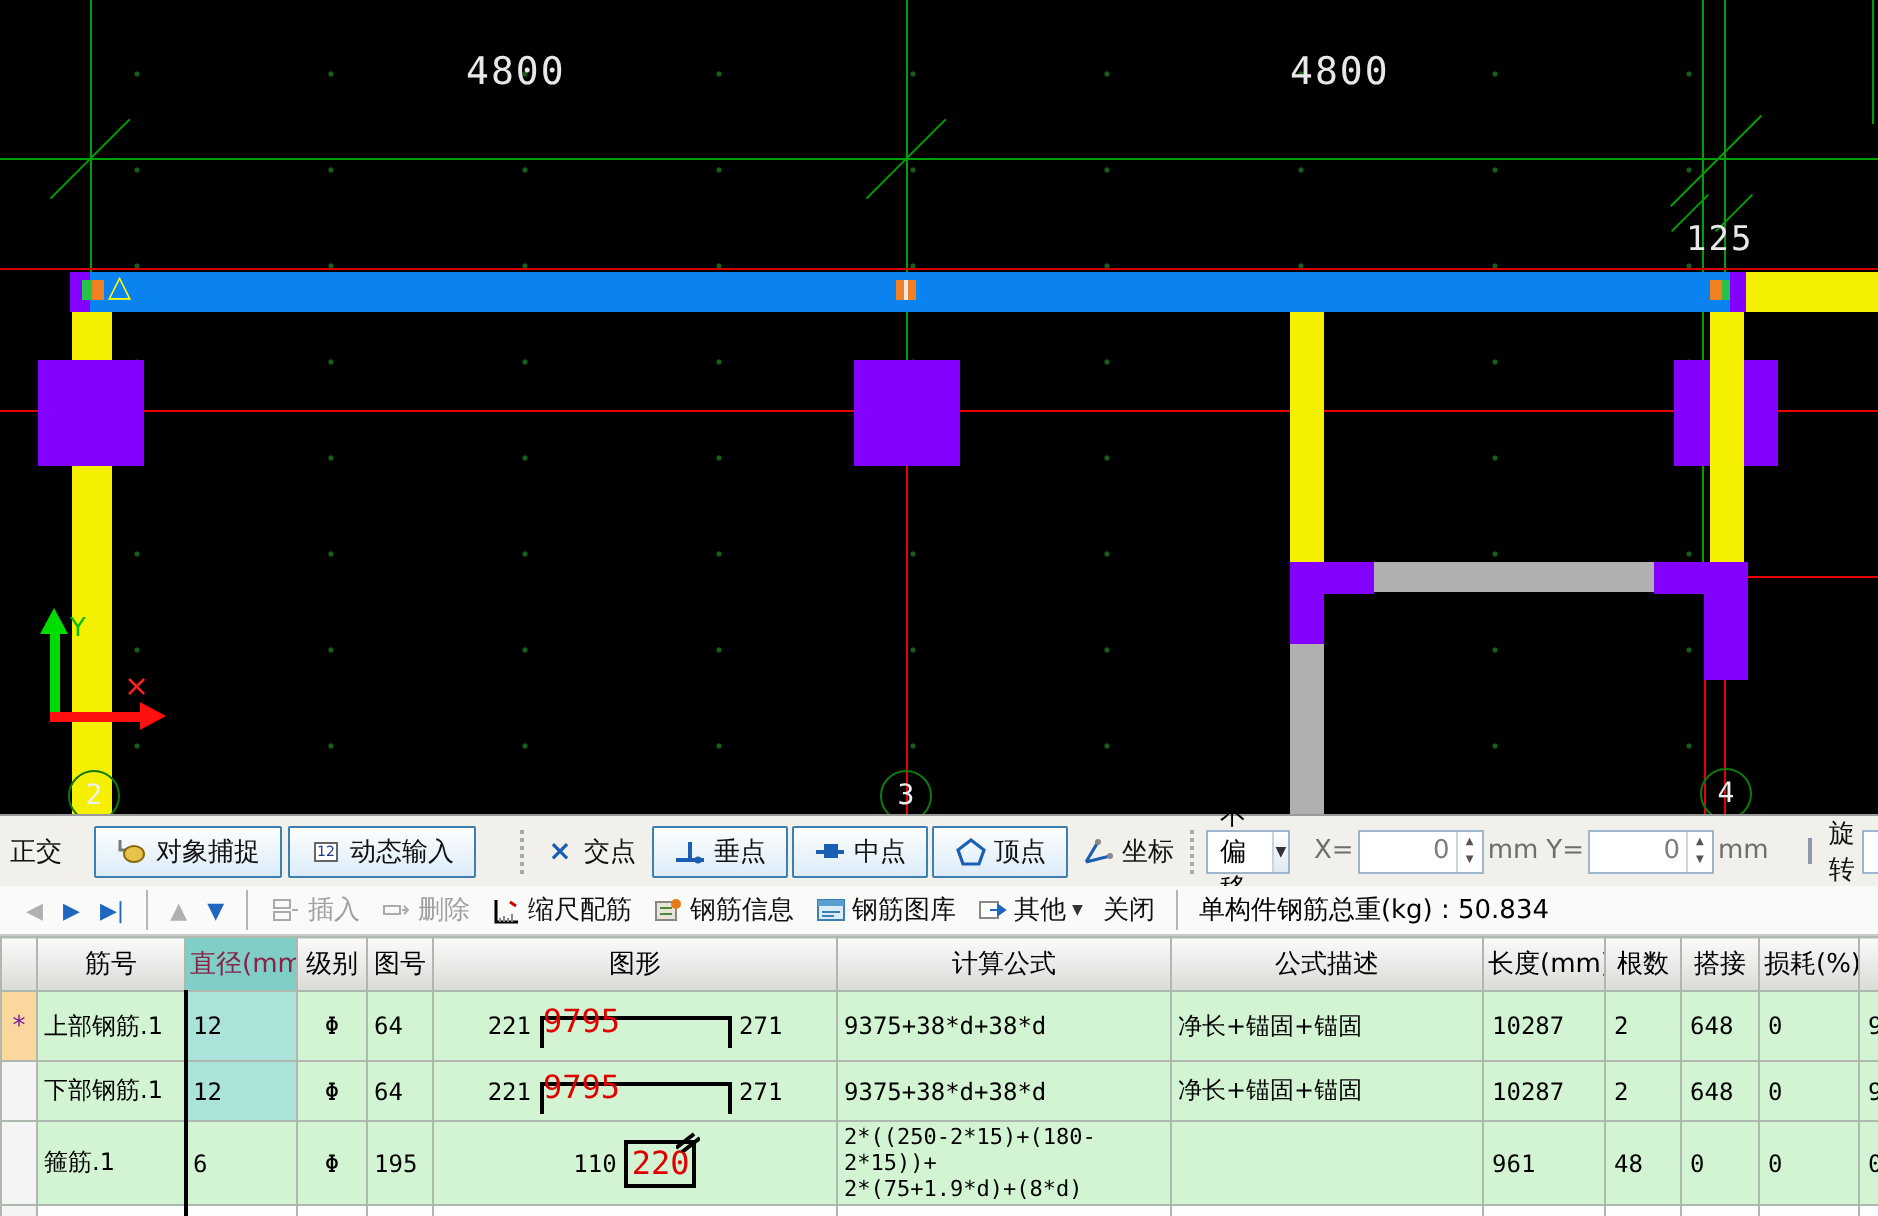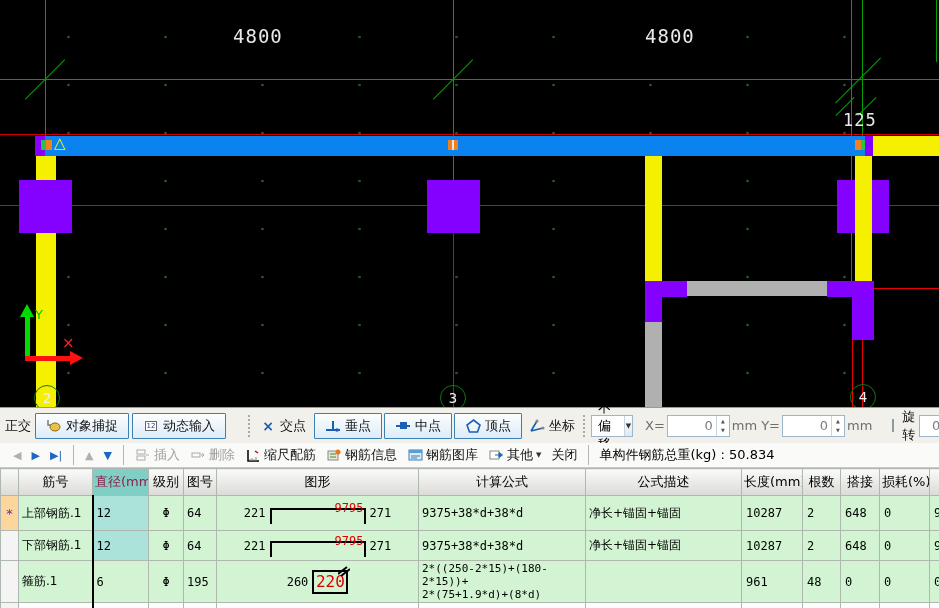--- a/index.html
+++ b/index.html
@@ -15,21 +15,21 @@
   .hline,.vline { position:absolute; }
   .gtext { position:absolute; color:#e8e8e8; font-size:19px; letter-spacing:1px; font-family:"DejaVu Sans Mono","Liberation Mono",monospace; }
   .bubble { position:absolute; width:26px; height:26px; border:1px solid #0d7a0d; border-radius:50%;
             color:#f0f0f0; font-size:14px; text-align:center; line-height:24px; background:transparent;
             font-family:"DejaVu Sans Mono","Liberation Mono",monospace;}
   .diag { position:absolute; height:1px; background:#00a000; transform:rotate(-45deg); }
 
   
   #snapbar { position:absolute; left:0; top:407px; width:939px; height:36px; background:#f1f0ea;
              border-top:1px solid #9a9a9a; display:flex; align-items:center; font-size:13px; color:#111; }
-  #snapbar .lbl { margin:0 4px; white-space:nowrap; }
+  #snapbar .lbl { margin:0 16px; white-space:nowrap; }
   .tbtn { display:flex; align-items:center; gap:4px; border:1px solid #3c7fb1; background:linear-gradient(#fdfefe,#dcecf9);
           padding:2px 10px; height:26px; border-radius:1px; white-space:nowrap; }
   .titem { display:flex; align-items:center; gap:4px; padding:2px 4px; white-space:nowrap; }
   .grip { width:4px; height:22px; margin:0 6px; border-left:2px dotted #a8a8a8; }
   .vsep { width:1px; height:20px; background:#b5b5b5; margin:0 6px; }
   .spin { display:inline-flex; align-items:stretch; border:1px solid #9db6cc; background:#fff; height:22px; }
   .spinval { display:inline-block; text-align:right; color:#7d7d7d; font-size:13px; padding:2px 3px 0 2px; }
   .spinbtns { display:flex; flex-direction:column; justify-content:center; border-left:1px solid #c8d4de; width:13px; }
   .spinbtns span { font-size:5px; line-height:5px; color:#555; text-align:center; padding:2px 0; }
   .gray { color:#6e6e6e; }
@@ -61,21 +61,21 @@
   td.dia-norm { border-left:2px solid #000; }
   .selcell { background:#fbd79e !important; color:#7a1fa2; text-align:center; font-size:13px; }
   .selplain { background:#f4f4f4 !important; }
   td.num { padding-left:4px;margin-top:28px; }
   tr.emptyrow td { background:#fdfdfd; }
 
   
   .shapewrap { display:flex; align-items:center; justify-content:center; gap:4px; height:100%; }
   .hookbar { position:relative; width:96px; height:16px; border-top:2px solid #000;
              border-left:2px solid #000; border-right:2px solid #000; margin-top:6px; }
-  .hookbar span { position:absolute; left:0; right:0; top:-9px; text-align:right; color:#e00000; font-size:12px; background:transparent; }
+  .hookbar span { position:absolute; left:0; right:0; top:-9px; text-align:left; color:#e00000; font-size:16px; background:transparent; }
   .stirrup { position:relative; width:36px; height:24px; border:2px solid #000; display:flex; align-items:center; justify-content:center; }
   .stirrup .sv { color:#e00000; font-size:16px; }
   .stirrup svg { position:absolute; right:-4px; top:-6px; }
   .shapenum { color:#000; font-size:12px; }
 </style>
 </head>
 <body>
 
 <div id="app">
 
@@ -432,21 +432,21 @@
         </tr>
 
         <tr style="height:32px;">
           <td class="selplain"></td>
           <td>箍筋.1</td>
           <td class="dia-norm mono">6</td>
           <td class="mono" style="text-align:center;">Φ</td>
           <td class="mono">195</td>
           <td>
             <div class="shapewrap">
-              <span class="shapenum mono">260</span>
+              <span class="shapenum mono">110</span>
               <span class="stirrup">
                 <span class="sv mono">220</span>
                 <svg width="12" height="10">
                     <path d="M0 8 L9 1 M3 10 L12 3" stroke="#000" stroke-width="2" fill="none"></path>
                   </svg>
               </span>
             </div>
           </td>
           <td class="mono" style="font-size:11px;line-height:13px;white-space:normal;">
             <span>2*((250-2*15)+(180-2*15))+</span><br>

